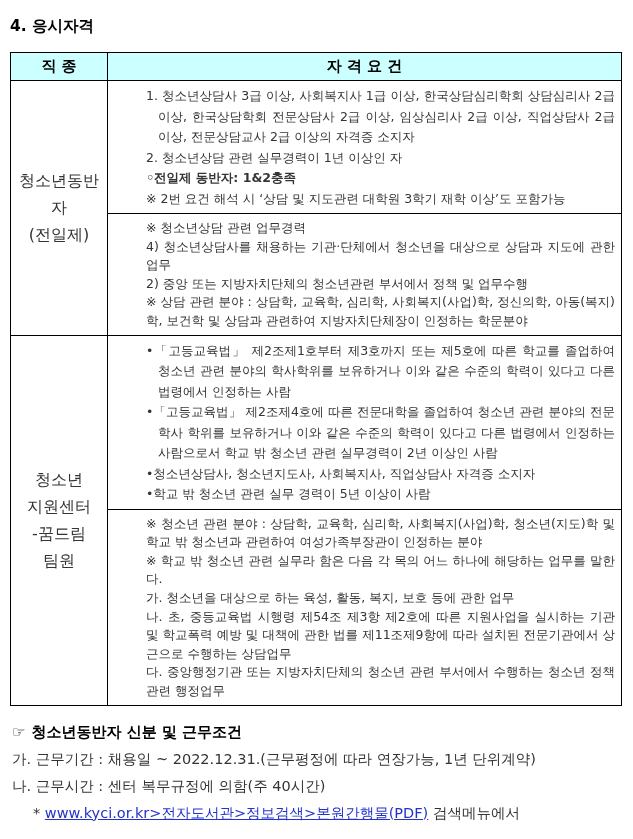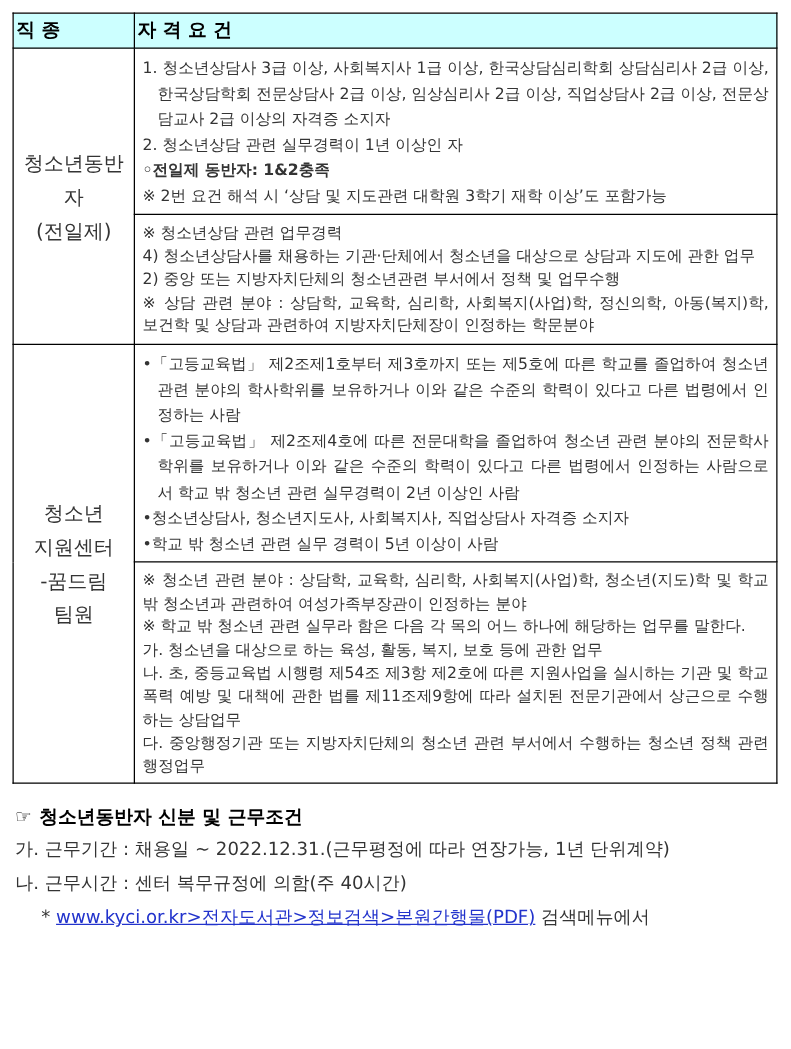--- a/index.html
+++ b/index.html
@@ -33,38 +33,38 @@
   }
   table.qual th, table.qual td {
     border: 1.5px solid var(--border);
   }
   table.qual th {
     background: var(--header_bg);
     color: #000;
     font-size: 15px;
     font-weight: bold;
     height: 28px;
-    text-align: left;
+    text-align: center;
     padding: 2px;
   }
   td.job {
     text-align: center;
     vertical-align: middle;
     font-size: 16px;
     color: var(--text);
     padding: 2px;
   }
   td.job .line { line-height: 27px; }
   td.content {
     vertical-align: top;
     font-size: 12.5px;
     color: var(--text);
     padding: 5px 6px 4px 6px;
   }
-  td.content .line { text-align: justify; }
+  td.content .line { text-align: justify; margin-left: 32px; }
   td.main .line { line-height: 20.5px; }
   td.note .line { line-height: 18.6px; }
   .h-main1 { height: 130px; }
   .h-note1 { height: 104px; }
   .h-main2 { height: 170px; }
   .h-note2 { height: 126px; }
 
   .line.bold { font-weight: bold; }
   .line.hang { padding-left: 12px; text-indent: -12px; }
   .line.ind1 { padding-left: 15px; }
@@ -88,20 +88,21 @@
     color: var(--link_blue);
     text-decoration: underline;
     cursor: pointer;
   }
 </style>
 </head>
 <body>
 
 <div class="page">
 
+  <div class="doc-title">4. 응시자격</div>
 
   <table class="qual">
     <colgroup>
         <col style="width:97px">
         <col>
       </colgroup>
     <thead>
       <tr>
         <th>직 종</th>
         <th>자 격 요 건</th>

